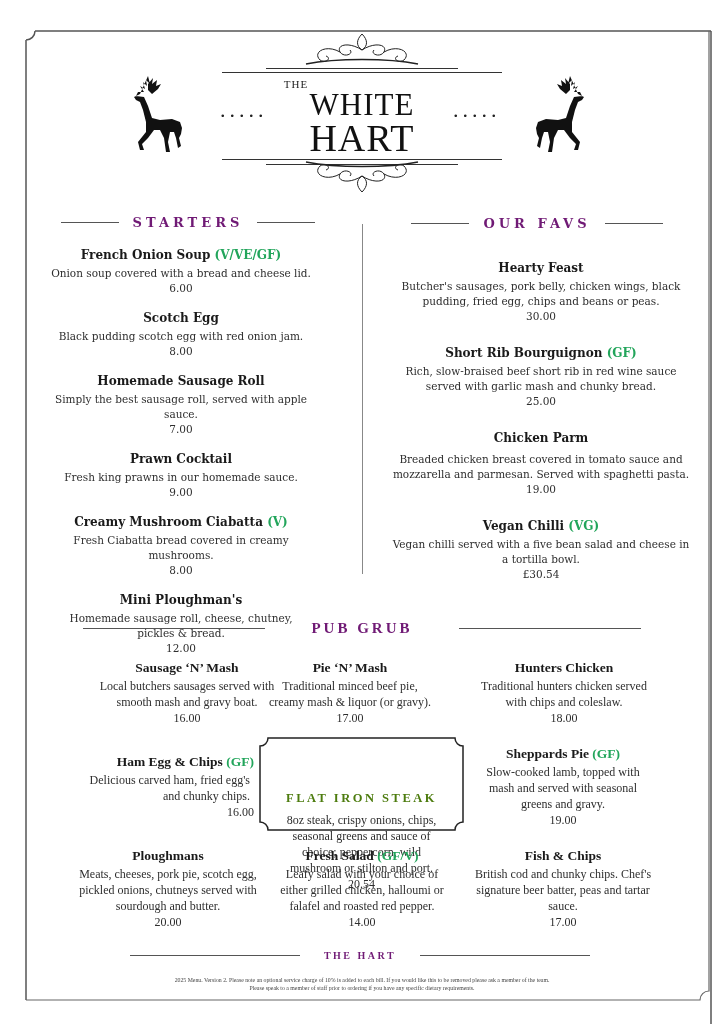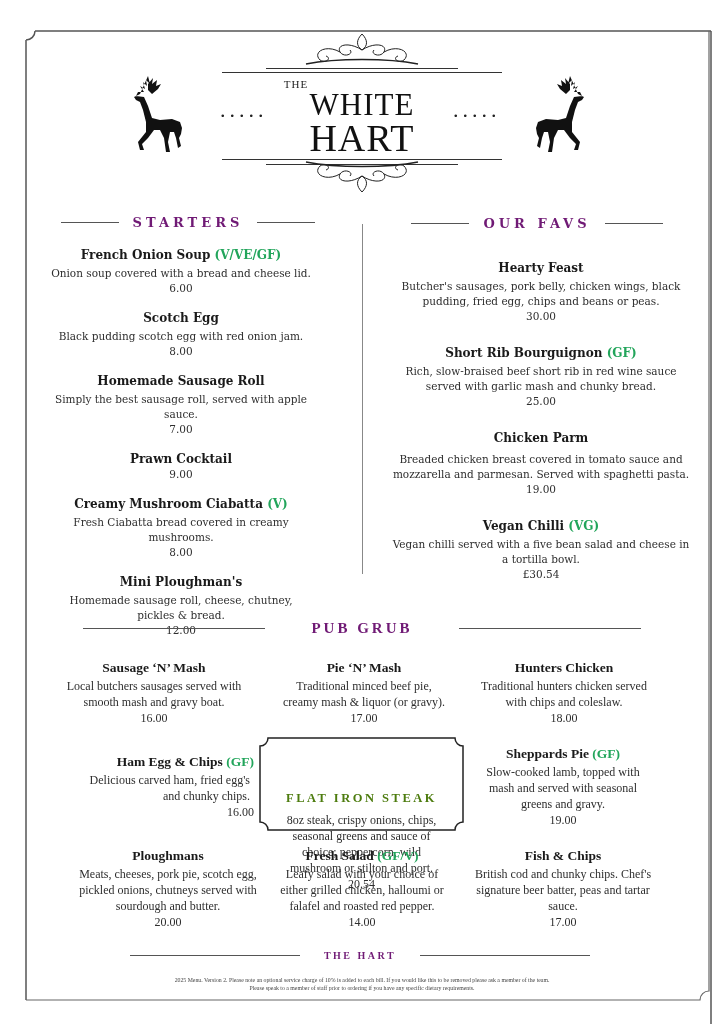--- a/index.html
+++ b/index.html
@@ -136,20 +136,21 @@
     <div class="item-desc">Black pudding scotch egg with red onion jam.</div>
     <div class="item-price">8.00</div>
   </div>
   <div class="item">
     <div class="item-name">Homemade Sausage Roll</div>
     <div class="item-desc">Simply the best sausage roll, served with apple sauce.</div>
     <div class="item-price">7.00</div>
   </div>
   <div class="item">
     <div class="item-name">Prawn Cocktail</div>
+    <div class="item-desc">Fresh king prawns in our homemade sauce.</div>
     <div class="item-price">9.00</div>
   </div>
   <div class="item">
     <div class="item-name"><span>Creamy Mushroom Ciabatta</span> <span class="tag">(V)</span></div>
     <div class="item-desc">Fresh Ciabatta bread covered in creamy mushrooms.</div>
     <div class="item-price">8.00</div>
   </div>
   <div class="item" style="padding:0 8px;">
     <div class="item-name">Mini Ploughman's</div>
     <div class="item-desc">Homemade sausage roll, cheese, chutney, pickles &amp; bread.</div>
@@ -179,26 +180,26 @@
     <div class="item-price">£30.54</div>
   </div>
 </div>
 
 <div class="sec-head" style="left:80px; top:620px; width:564px;">
   <div class="line" style="width:182px;"></div>
   <div class="title" style="font-family:'Liberation Serif',serif; font-size:15px; letter-spacing:3px; padding:0 46px;">PUB GRUB</div>
   <div class="line" style="width:182px;"></div>
 </div>
 
-<div class="col grub" style="left:59px; top:660px; width:190px;">
+<div class="col grub" style="left:92px; top:660px; width:190px;">
   <div class="item-name">Sausage ‘N’ Mash</div>
   <div class="item-desc">Local butchers sausages served with smooth mash and gravy boat.</div>
   <div class="item-price">16.00</div>
 </div>
-<div class="col grub" style="left:268px; top:660px; width:192px;">
+<div class="col grub" style="left:254px; top:660px; width:192px;">
   <div class="item-name">Pie ‘N’ Mash</div>
   <div class="item-desc" style="padding:0 10px;">Traditional minced beef pie, creamy mash &amp; liquor (or gravy).</div>
   <div class="item-price">17.00</div>
 </div>
 <div class="col grub" style="left:472px; top:660px; width:184px;">
   <div class="item-name">Hunters Chicken</div>
   <div class="item-desc">Traditional hunters chicken served with chips and coleslaw.</div>
   <div class="item-price">18.00</div>
 </div>
 

